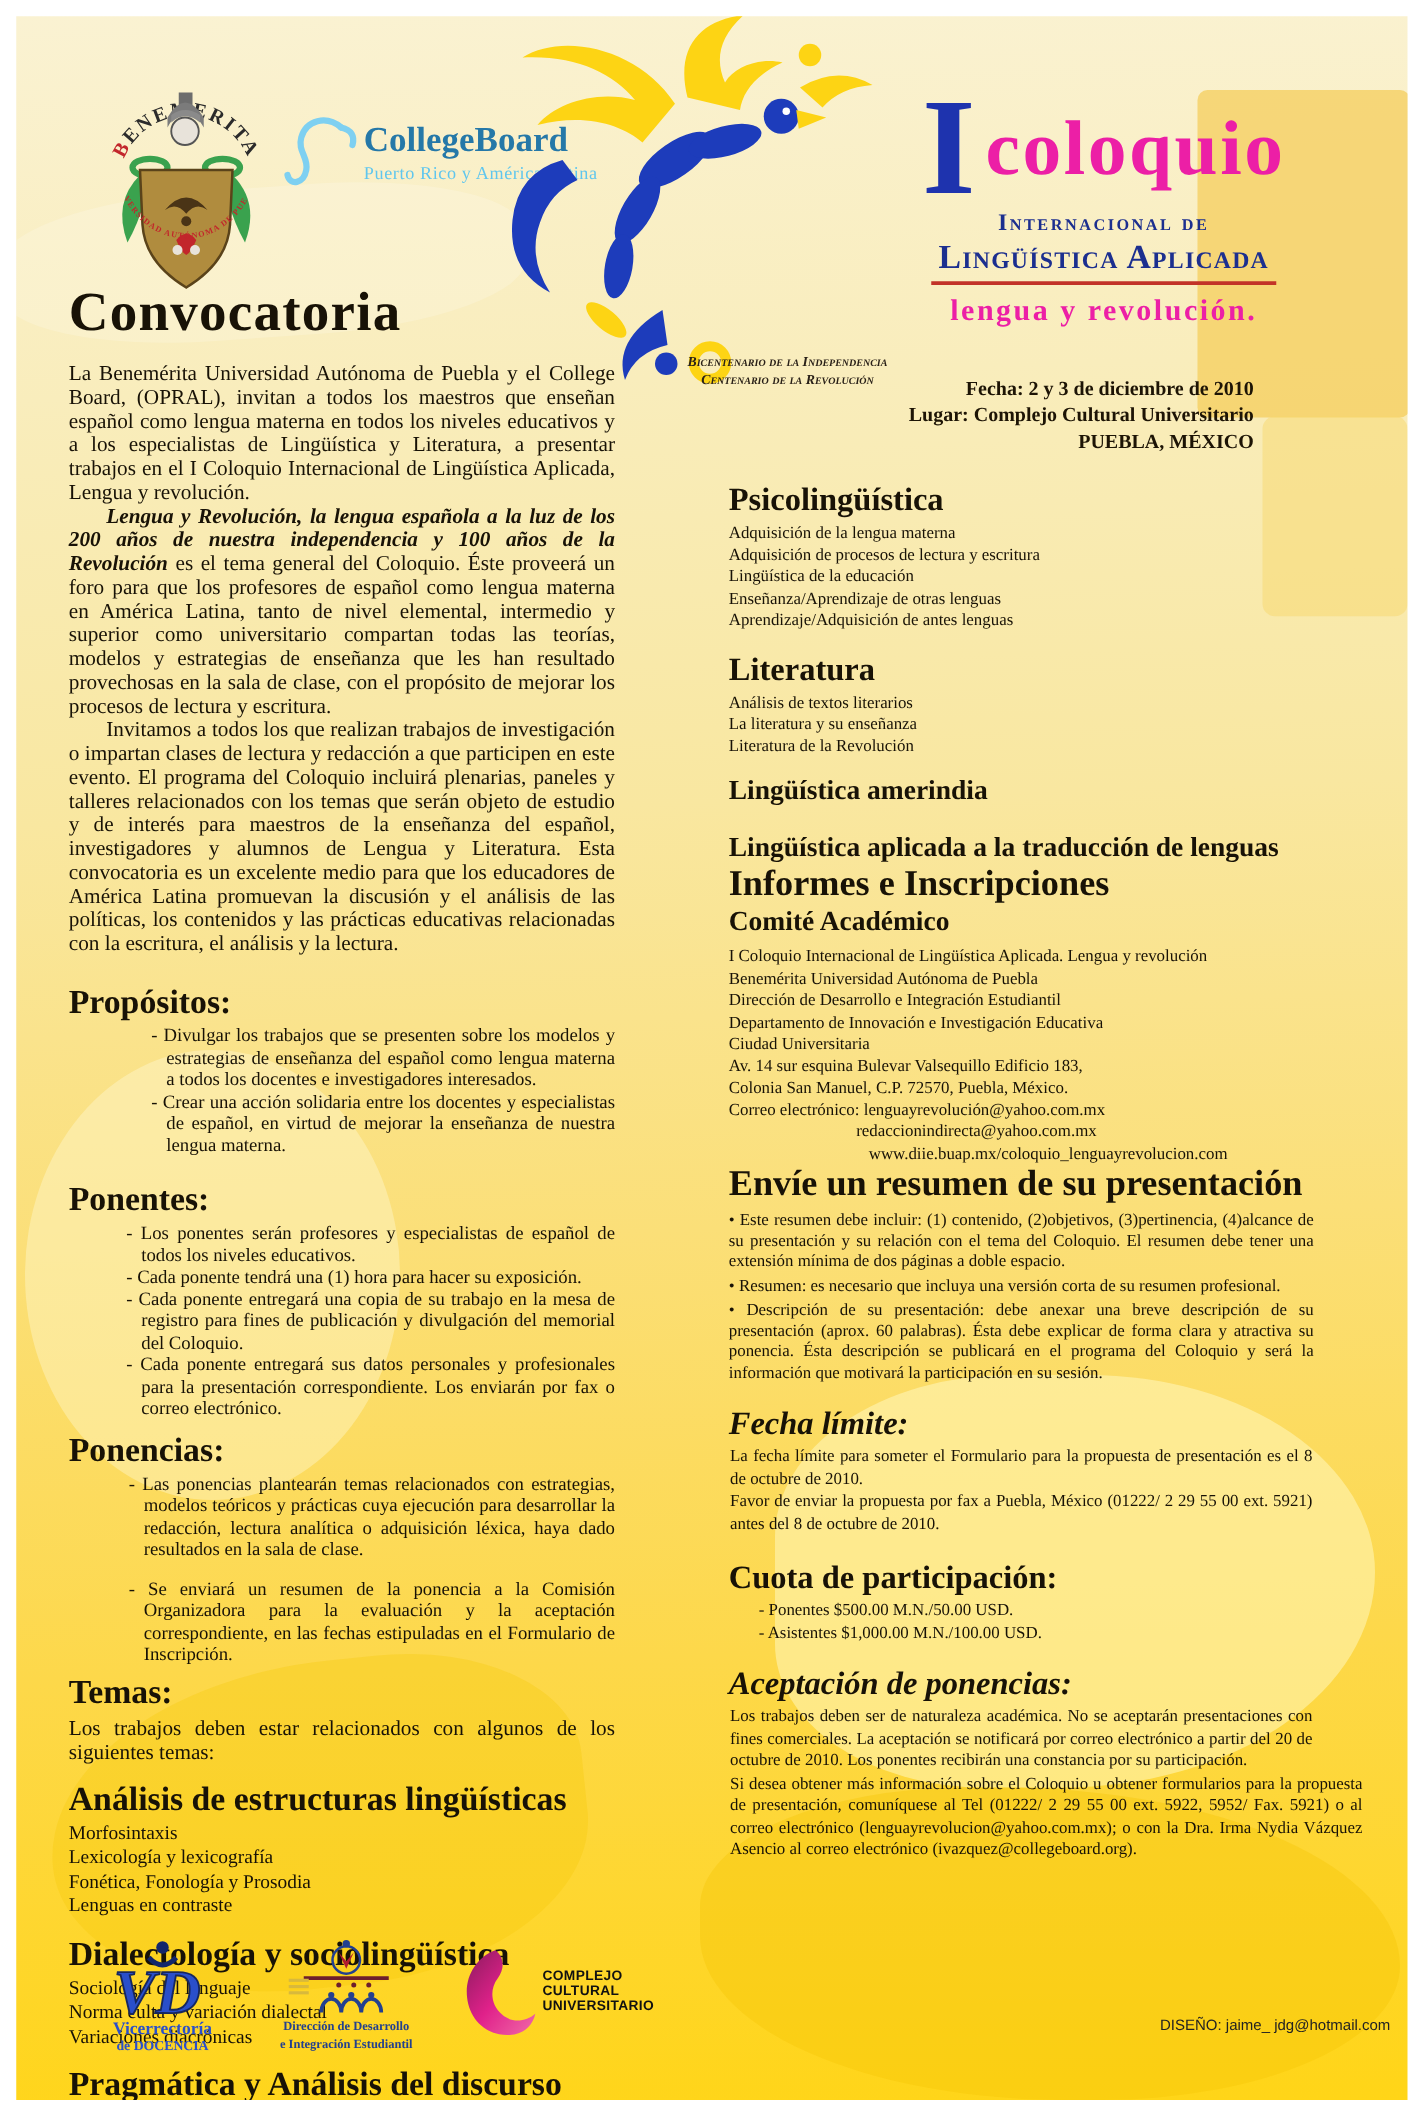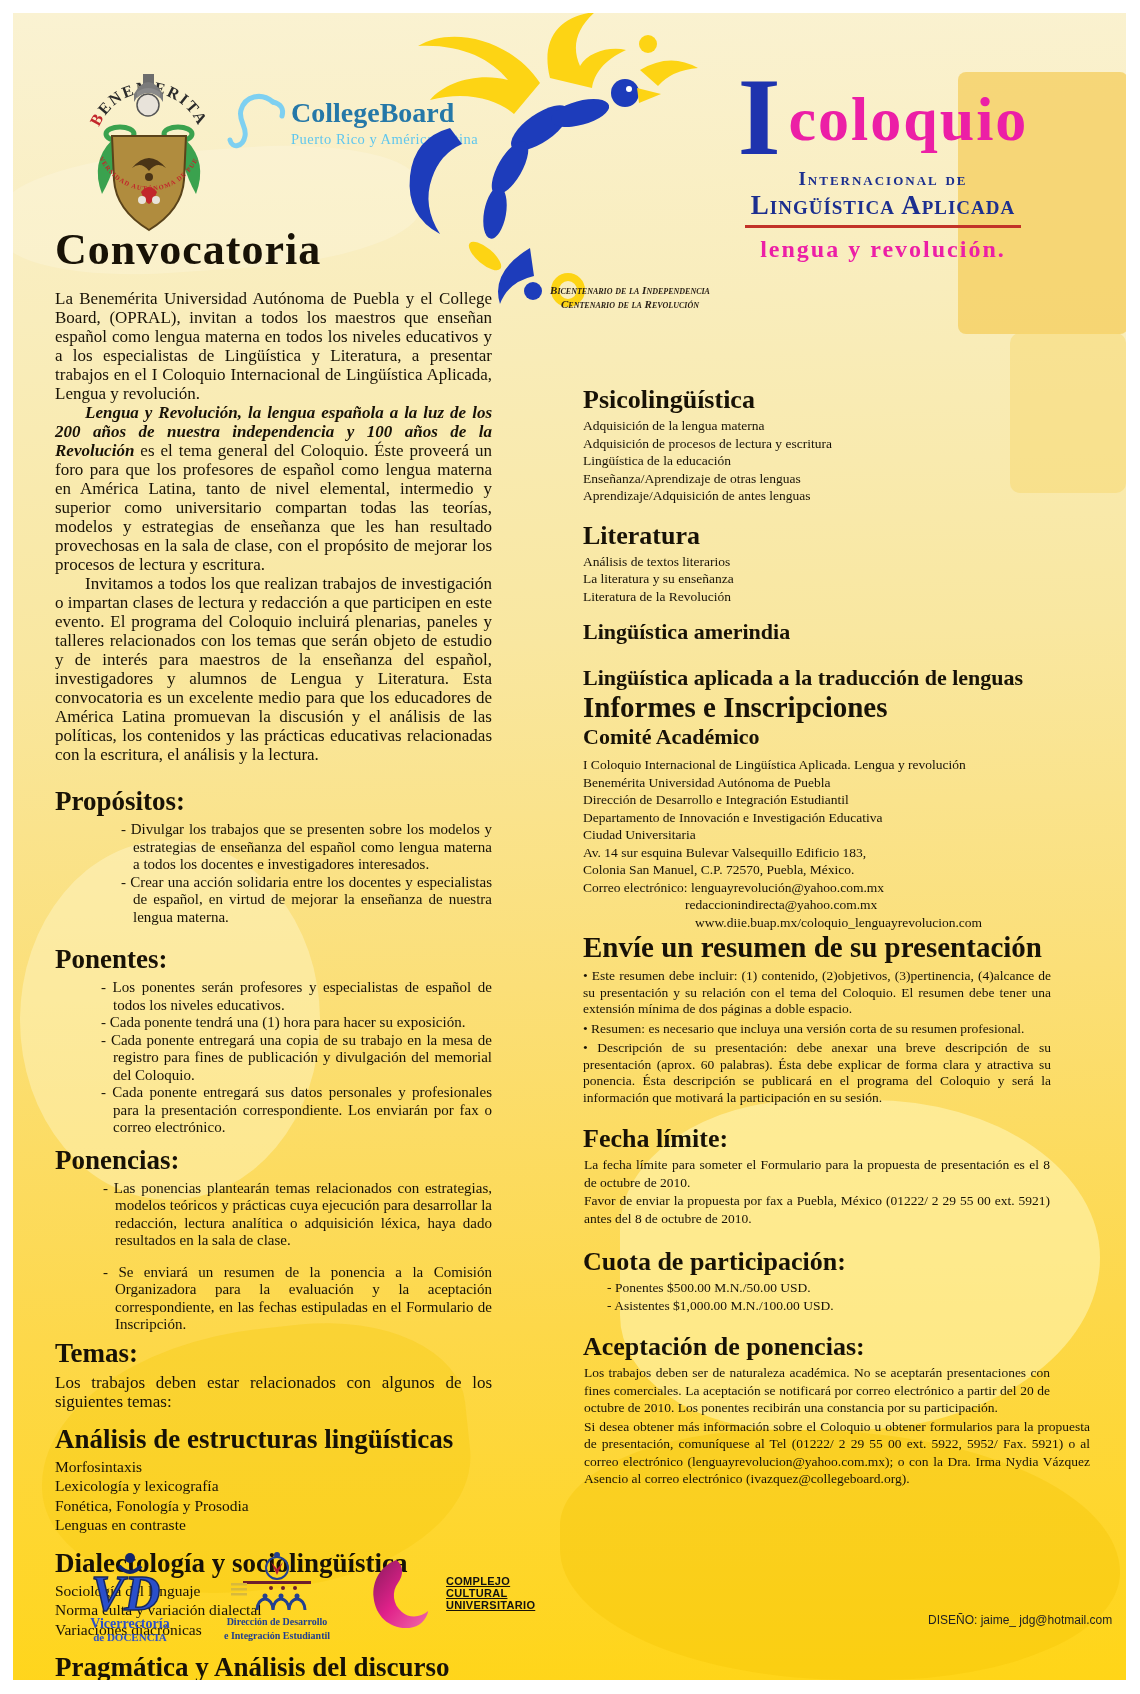--- a/index.html
+++ b/index.html
@@ -47,41 +47,41 @@
   .poncs{padding-left:48px;}
   .gap-item{margin-top:14px;}
   .h3{font-size:27px;line-height:31px;font-weight:bold;margin:13px 0 2px;white-space:nowrap;}
   .tema-items{font-size:15.5px;line-height:19.5px;}
   
   #col-right{left:570px;top:372px;width:468px;}
   #col-right p{margin:1px;font-size:13.5px;line-height:17.5px;text-align:justify;}
   .rh{font-size:26px;line-height:30px;font-weight:bold;margin:0 0 2px;}
   .rh-sm{font-size:22px;line-height:26px;font-weight:bold;margin:0;white-space:nowrap;}
   .r-items{font-size:13.5px;line-height:17.5px;}
-  .mt16{margin-top:16px;}.mt14{margin-top:14px;}.mt20{margin-top:20px;}.mt24{margin-top:24px;}.mt18{margin-top:18px;}.mt10{margin-top:10px;}
+  .mt16{margin-top:16px;}.mt14{margin-top:14px;}.mt20{margin-top:20px;}.mt24{margin-top:24px;}.mt18{margin-top:18px;font-style:italic;}.mt10{margin-top:10px;}
   .big-h{font-size:29px;line-height:33px;font-weight:bold;margin:0;}
   .sub-h{font-size:22px;line-height:26px;font-weight:bold;margin:0 0 6px;}
   .addr{font-size:13.5px;line-height:17.5px;}
   .ind1{margin-left:102px;}
   .ind2{margin-left:112px;}
   .dot-list{margin-top:4px;}
   .dot-list li{font-size:13.5px;line-height:16.5px;text-align:justify;margin-bottom:3px;}
   .dot-list li::before{content:"• ";}
   .cuota-list{padding-left:24px;margin-top:2px;}
   .cuota-list li{font-size:13.5px;line-height:17.5px;padding-left:12px;text-indent:-12px;}
   .cuota-list li::before{content:"- ";}
   .wide{margin-left:-38px;width:506px;}
   
   .flogo{display:flex;flex-direction:column;align-items:center;}
   #vd{left:67px;top:1539px;width:100px;}
   .vd-t1{font-size:14px;font-weight:bold;color:#2a4fca;line-height:1.1;}
   .vd-t2{font-size:11px;font-weight:bold;color:#2a4fca;text-shadow:1px 1px 0 #f4cf2a;line-height:1.1;}
   #dirlogo{left:199px;top:1539px;width:130px;}
   .dir-t{font-size:10px;font-weight:bold;color:#23408f;line-height:1.15;text-align:center;margin-top:2px;}
-  #ccu{left:355px;top:1541px;display:flex;align-items:center;gap:14px;text-decoration:underline;}
+  #ccu{left:355px;top:1541px;display:flex;align-items:center;gap:2px;}
   .ccu-t{font-family:"Liberation Sans",sans-serif;font-size:11px;font-weight:bold;color:#111;line-height:1.08;letter-spacing:.3px;}
   #credit{left:915px;top:1600px;font-family:"Liberation Sans",sans-serif;font-size:12px;color:#222;}
 </style>
 </head>
 <body>
 
 <div id="poster">
   <div id="canvas">
     <div class="blob b7"></div>
     <div class="blob b1"></div>
@@ -171,20 +171,25 @@
       <div class="t-line2">Internacional de</div>
       <div><span class="t-line3">Lingüística Aplicada</span></div>
       <div class="t-tag">lengua y revolución.</div>
     </div>
 
     <div id="bicent" class="z">
       <div>Bicentenario de la Independencia</div>
       <div>Centenario de la Revolución</div>
     </div>
 
+    <div id="event" class="z">
+      <div>Fecha: 2 y 3 de diciembre de 2010</div>
+      <div>Lugar: Complejo Cultural Universitario</div>
+      <div>PUEBLA, MÉXICO</div>
+    </div>
 
     <div id="col-left" class="z">
       <h1>Convocatoria</h1>
       <p>La Benemérita Universidad Autónoma de Puebla y el College Board, (OPRAL), invitan a todos los maestros que enseñan español como lengua materna en todos los niveles educativos y a los especialistas de Lingüística y Literatura, a presentar trabajos en el I Coloquio Internacional de Lingüística Aplicada, Lengua y revolución.</p>
       <p class="indent"><span class="lead">Lengua y Revolución, la lengua española a la luz de los 200 años de nuestra independencia y 100 años de la Revolución</span><span> es el tema general del Coloquio. Éste proveerá un foro para que los profesores de español como lengua materna en América Latina, tanto de nivel elemental, intermedio y superior como universitario compartan todas las teorías, modelos y estrategias de enseñanza que les han resultado provechosas en la sala de clase, con el propósito de mejorar los procesos de lectura y escritura.</span></p>
       <p class="indent">Invitamos a todos los que realizan trabajos de investigación o impartan clases de lectura y redacción a que participen en este evento. El programa del Coloquio incluirá plenarias, paneles y talleres relacionados con los temas que serán objeto de estudio y de interés para maestros de la enseñanza del español, investigadores y alumnos de Lengua y Literatura. Esta convocatoria es un excelente medio para que los educadores de América Latina promuevan la discusión y el análisis de las políticas, los contenidos y las prácticas educativas relacionadas con la escritura, el análisis y la lectura.</p>
 
       <div class="h2 mt-prop">Propósitos:</div>
       <ul class="dash-list props">
         <li>Divulgar los trabajos que se presenten sobre los modelos y estrategias de enseñanza del español como lengua materna a todos los docentes e investigadores interesados.</li>

